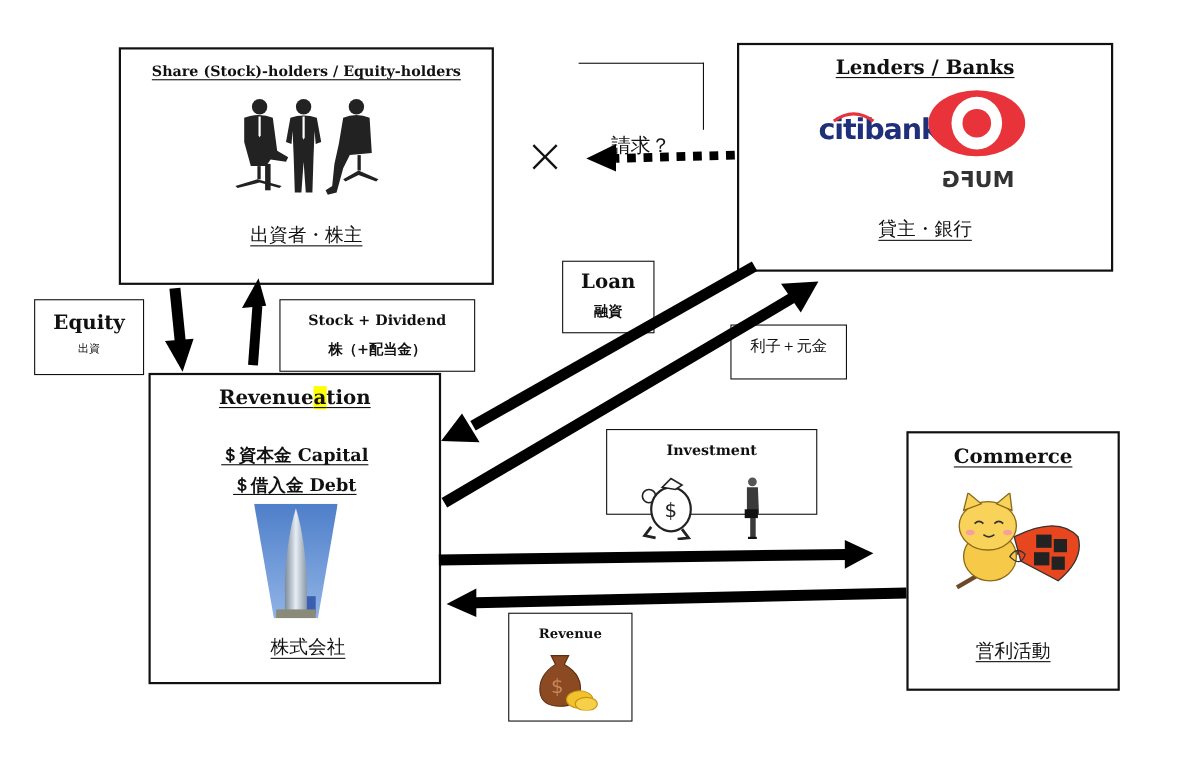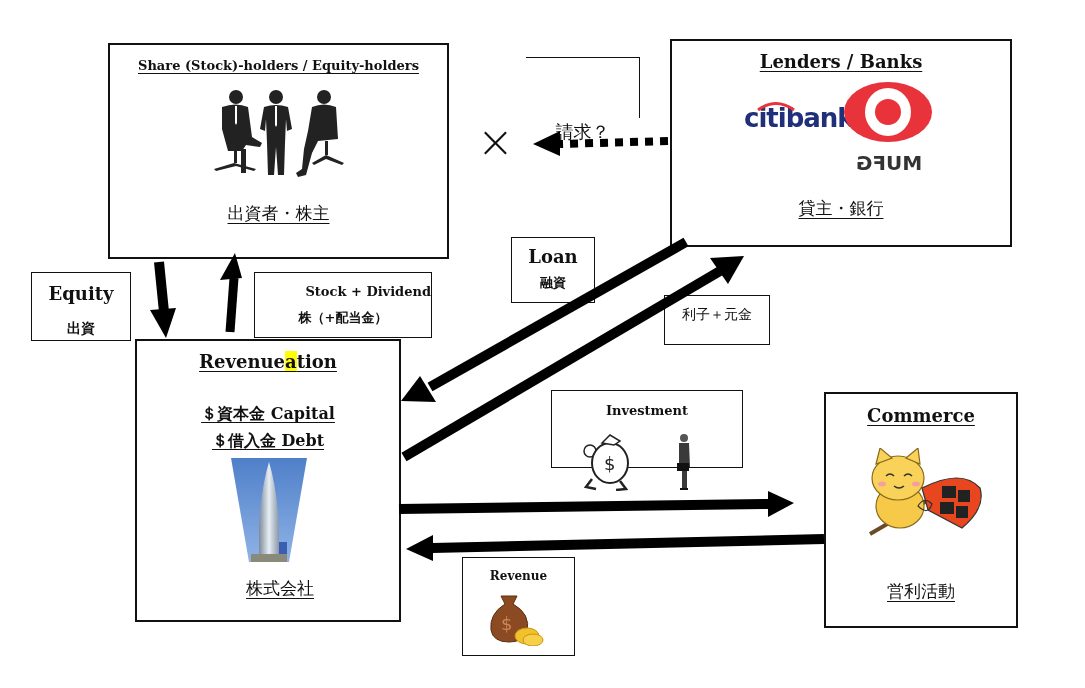--- a/index.html
+++ b/index.html
@@ -63,25 +63,25 @@
     <ellipse cx="46" cy="31" rx="44" ry="30" fill="#e8333a"></ellipse>
     <ellipse cx="46" cy="31" rx="23" ry="24" fill="#fff"></ellipse>
     <circle cx="46" cy="31" r="13" fill="#e8333a"></circle>
   </svg>
   <div style="position:absolute;left:184px;top:110px;font-family:'DejaVu Sans','Liberation Sans',sans-serif;font-size:20px;font-weight:bold;color:#333;transform:scaleX(-1);">MUFG</div>
   <div class="jp" style="top:156px;font-size:17px;">貸主・銀行</div>
 </div>
 
 <div class="box thin" style="left:31px;top:272px;width:100px;height:69px;">
   <div class="lbl" style="top:10px;font-size:18px;font-weight:bold;">Equity</div>
-  <div class="lbl" style="top:37px;font-size:14px;font-weight:bold;font-family:'DejaVu Sans',sans-serif;margin-top:10px;">出資</div>
+  <div class="lbl" style="top:37px;font-size:10px;font-weight:normal;font-family:'DejaVu Sans',sans-serif;">出資</div>
 </div>
 
 <div class="box thin" style="left:254px;top:272px;width:178px;height:66px;">
-  <div class="lbl" style="top:11px;font-size:13px;font-weight:bold;text-align:right;">Stock + Dividend</div>
+  <div class="lbl" style="top:11px;font-size:13px;font-weight:bold;">Stock + Dividend</div>
   <div class="lbl" style="top:36px;font-size:13px;font-weight:bold;font-family:'DejaVu Sans',sans-serif;">株（+配当金）</div>
 </div>
 
 <div class="box thin" style="left:511px;top:237px;width:84px;height:66px;">
   <div class="lbl" style="top:8px;font-size:18px;font-weight:bold;">Loan</div>
   <div class="lbl" style="top:36px;font-size:13px;font-weight:bold;font-family:'DejaVu Sans',sans-serif;">融資</div>
 </div>
 
 <div class="box thin" style="left:664px;top:295px;width:106px;height:50px;">
   <div class="lbl" style="top:10px;font-size:14px;font-family:'DejaVu Sans',sans-serif;">利子＋元金</div>

